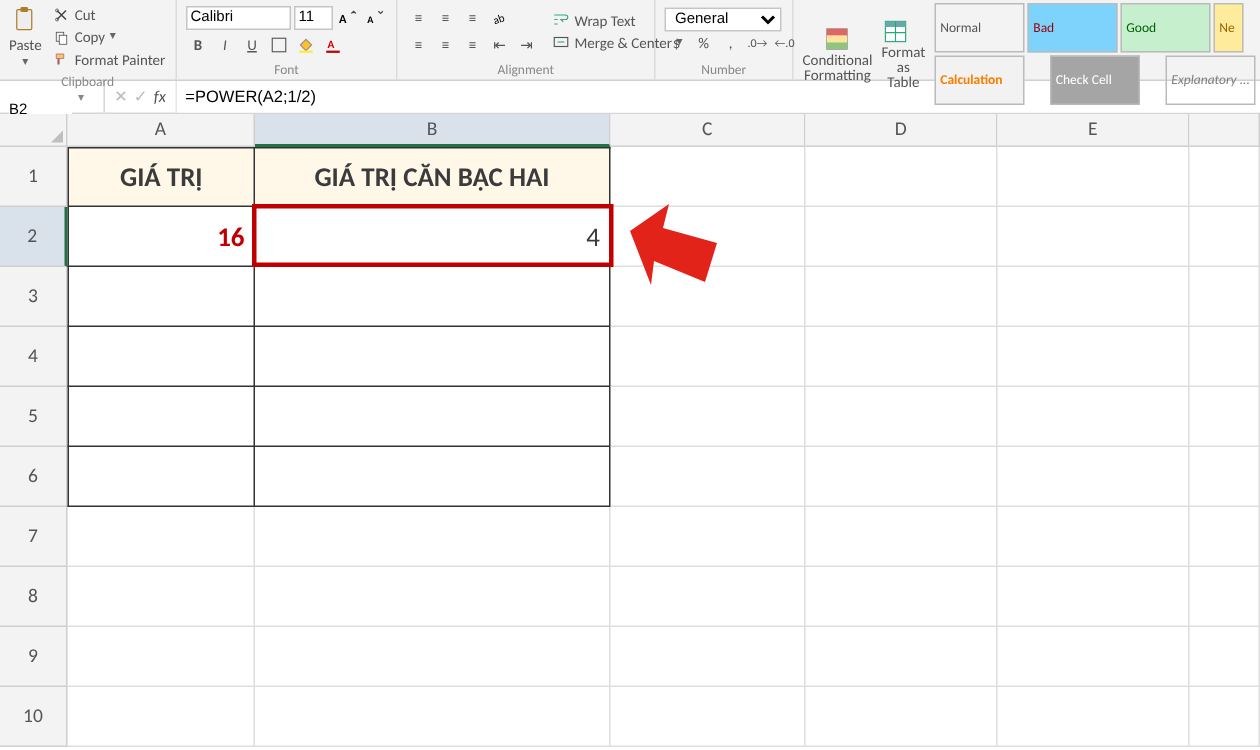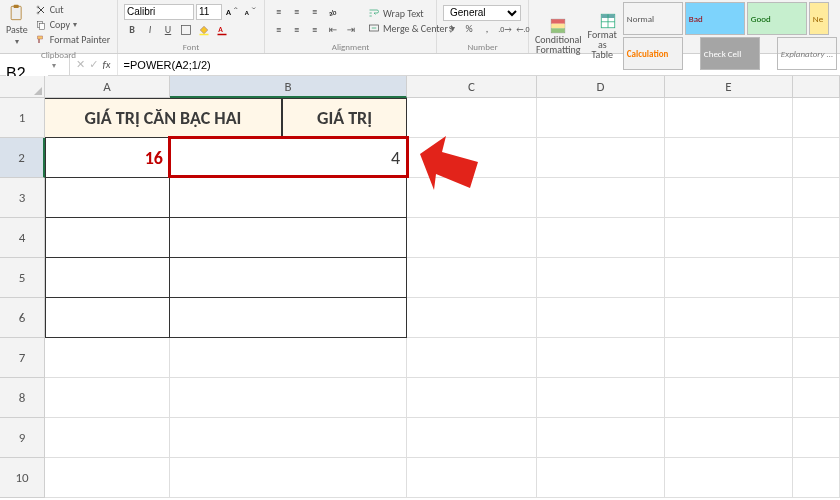--- a/index.html
+++ b/index.html
@@ -85,21 +85,21 @@
     width: 70px;
     height: 100%;
     border-right: 1px solid #d6d6d6;
     padding: 0 6px;
     display: flex;
     align-items: center;
     gap: 4px;
   }
   .namebox input {
     border: none; outline: none;
-    width: 42px; font-size: 16px; margin-top: 18px;
+    width: 42px; font-size: 10px; margin-top: 18px;
   }
   .fbar-icons {
     display: flex; align-items: center; gap: 4px;
     padding: 0 6px;
     color: #888;
     border-right: 1px solid #e6e6e6;
     height: 100%;
   }
   .fbar-icons span { cursor: default; }
   .formula-input {
@@ -357,21 +357,21 @@
       <div class="rcol" style="align-items:center;text-align:center;line-height:10px">
         <svg width="18" height="18" viewBox="0 0 24 24">
             <rect x="3" y="3" width="18" height="18" fill="#fff" stroke="#888"></rect>
             <rect x="3" y="3" width="18" height="6" fill="#e06666"></rect>
             <rect x="3" y="9" width="18" height="6" fill="#ffe599"></rect>
             <rect x="3" y="15" width="18" height="6" fill="#93c47d"></rect>
           </svg>
         <span style="white-space:pre-line">Conditional
 Formatting</span>
       </div>
-      <div class="rcol" style="align-items:flex-end;text-align:center;line-height:10px">
+      <div class="rcol" style="align-items:flex-start;text-align:center;line-height:10px">
         <svg width="18" height="18" viewBox="0 0 24 24">
             <rect x="3" y="3" width="18" height="18" fill="#fff" stroke="#2a7"></rect>
             <rect x="3" y="3" width="18" height="5" fill="#6aa"></rect>
             <path d="M3 13h18M12 3v18" stroke="#2a7"></path>
           </svg>
         <span style="white-space:pre-line">Format as
 Table</span>
       </div>
       <div class="rcol" style="gap:2px">
         <div class="rrow" style="gap:2px">
@@ -427,25 +427,25 @@
     <div class="colhdr cA">A</div>
     <div class="colhdr cB sel">B</div>
     <div class="colhdr cC">C</div>
     <div class="colhdr cD">D</div>
     <div class="colhdr cE">E</div>
     <div class="colhdr cF"></div>
   </div>
 
   <div class="row rH">
     <div class="rowhdr rH">1</div>
+    <div class="cell cA header-cell leftedge topedge">
+        <span>GIÁ TRỊ</span>
+      </div>
     <div class="cell cB header-cell topedge">
         <span>GIÁ TRỊ CĂN BẬC HAI</span>
-      </div>
-    <div class="cell cA header-cell leftedge topedge">
-        <span>GIÁ TRỊ</span>
       </div>
     <div class="cell cC"></div>
     <div class="cell cD"></div>
     <div class="cell cE"></div>
     <div class="cell cF"></div>
   </div>
 
   <div class="row rN">
     <div class="rowhdr rN sel">2</div>
     <div class="cell cA boxed leftedge num">

